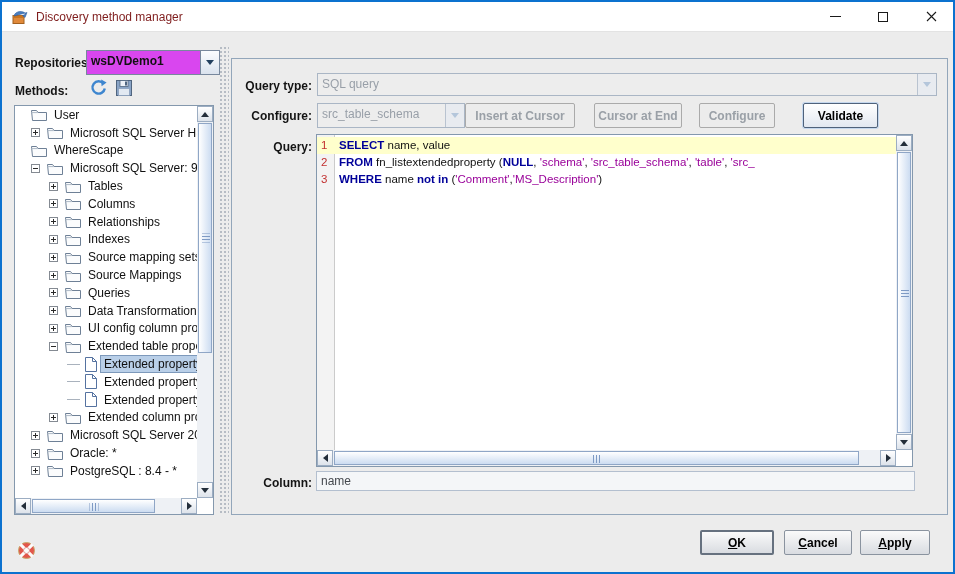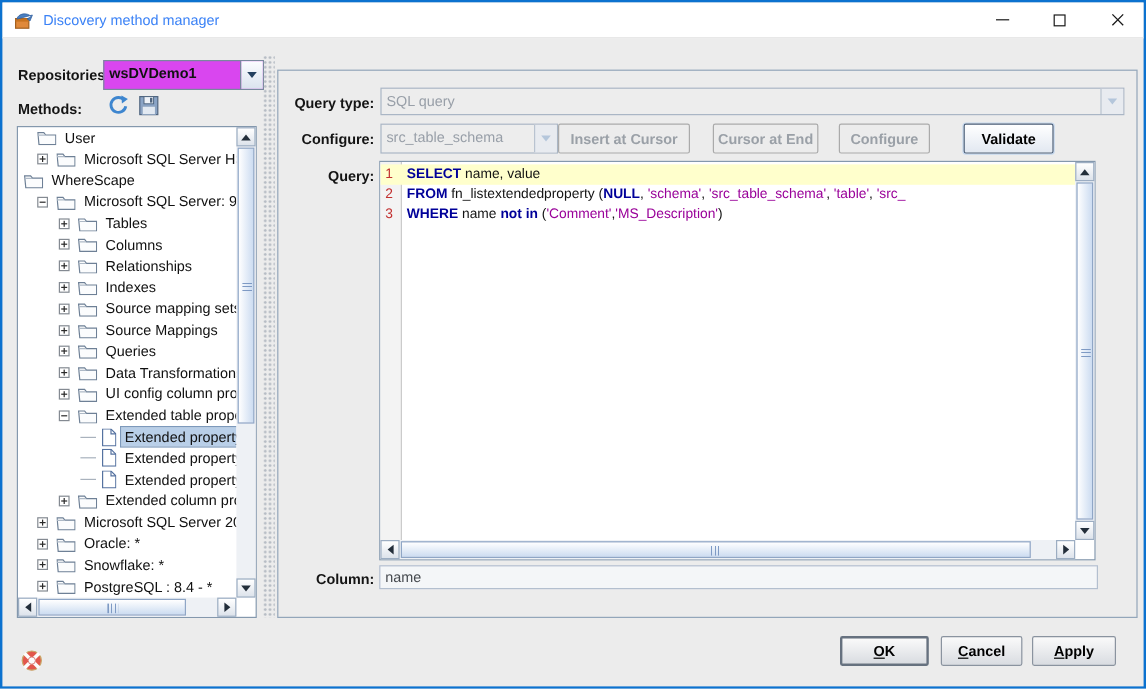--- a/index.html
+++ b/index.html
@@ -6,21 +6,21 @@
   body { margin: 0; background: #fff; }
 
   .window {
     position: relative; width: 955px; height: 574px;
     border: 2px solid #0c72cf; background: #ececec; overflow: hidden;
   }
 
   
   .titlebar { position: absolute; left: 0; top: 0; width: 951px; height: 30px; background: #ffffff; border-bottom: 1px solid #e3e3e3; }
   .title-icon { position: absolute; left: 9px; top: 7px; width: 17px; height: 16px; }
-  .title-text { position: absolute; left: 34px; top: 0; height: 30px; line-height: 30px; font-size: 12px; color: #3b82f6; }
+  .title-text { position: absolute; left: 34px; top: 0; height: 30px; line-height: 30px; font-size: 12px; color: #7f1d1d; }
   .win-btn { position: absolute; top: 0; width: 40px; height: 29px; display: flex; align-items: center; justify-content: center; }
   .win-btn.min { left: 813px; } .win-btn.max { left: 861px; } .win-btn.close { left: 909px; }
   .ic-min { width: 11px; height: 1px; background: #1a1a1a; }
   .ic-max { width: 10px; height: 10px; border: 1px solid #1a1a1a; }
 
   
   .lbl { position: absolute; font-size: 12px; font-weight: bold; color: #141414; white-space: nowrap; }
   .lbl.r { text-align: right; }
 
   
@@ -162,21 +162,21 @@
       <span class="toggle plus"></span>
       <span class="t-ico">
         <svg width="16" height="13" viewBox="0 0 16 13">
           <path d="M0.5 2.5 h5 l1.6 2 h8.4 v8 h-14 z" fill="#fbfcfd" stroke="#6e8096"></path>
           <path d="M0.5 4.6 h6.3" stroke="#aeb9c6"></path>
         </svg>
       </span>
 
       <span class="t-label">Microsoft SQL Server HS: 9</span>
     </div>
-        <div class="tree-row" style="padding-left: 5px;">
+        <div class="tree-row" style="padding-left: 16px;">
 
       <span class="t-ico">
         <svg width="16" height="13" viewBox="0 0 16 13">
           <path d="M0.5 2.5 h5 l1.6 2 h8.4 v8 h-14 z" fill="#fbfcfd" stroke="#6e8096"></path>
           <path d="M0.5 4.6 h6.3" stroke="#aeb9c6"></path>
         </svg>
       </span>
 
       <span class="t-label">WhereScape</span>
     </div>
@@ -359,31 +359,20 @@
         <div class="tree-row" style="padding-left: 16px;">
       <span class="toggle plus"></span>
       <span class="t-ico">
         <svg width="16" height="13" viewBox="0 0 16 13">
           <path d="M0.5 2.5 h5 l1.6 2 h8.4 v8 h-14 z" fill="#fbfcfd" stroke="#6e8096"></path>
           <path d="M0.5 4.6 h6.3" stroke="#aeb9c6"></path>
         </svg>
       </span>
 
       <span class="t-label">Oracle: *</span>
-    </div>
-        <div class="tree-row" style="padding-left: 16px;">
-      <span class="toggle plus"></span>
-      <span class="t-ico">
-        <svg width="16" height="13" viewBox="0 0 16 13">
-          <path d="M0.5 2.5 h5 l1.6 2 h8.4 v8 h-14 z" fill="#fbfcfd" stroke="#6e8096"></path>
-          <path d="M0.5 4.6 h6.3" stroke="#aeb9c6"></path>
-        </svg>
-      </span>
-
-      <span class="t-label">Snowflake: *</span>
     </div>
         <div class="tree-row" style="padding-left: 16px;">
       <span class="toggle plus"></span>
       <span class="t-ico">
         <svg width="16" height="13" viewBox="0 0 16 13">
           <path d="M0.5 2.5 h5 l1.6 2 h8.4 v8 h-14 z" fill="#fbfcfd" stroke="#6e8096"></path>
           <path d="M0.5 4.6 h6.3" stroke="#aeb9c6"></path>
         </svg>
       </span>
 

